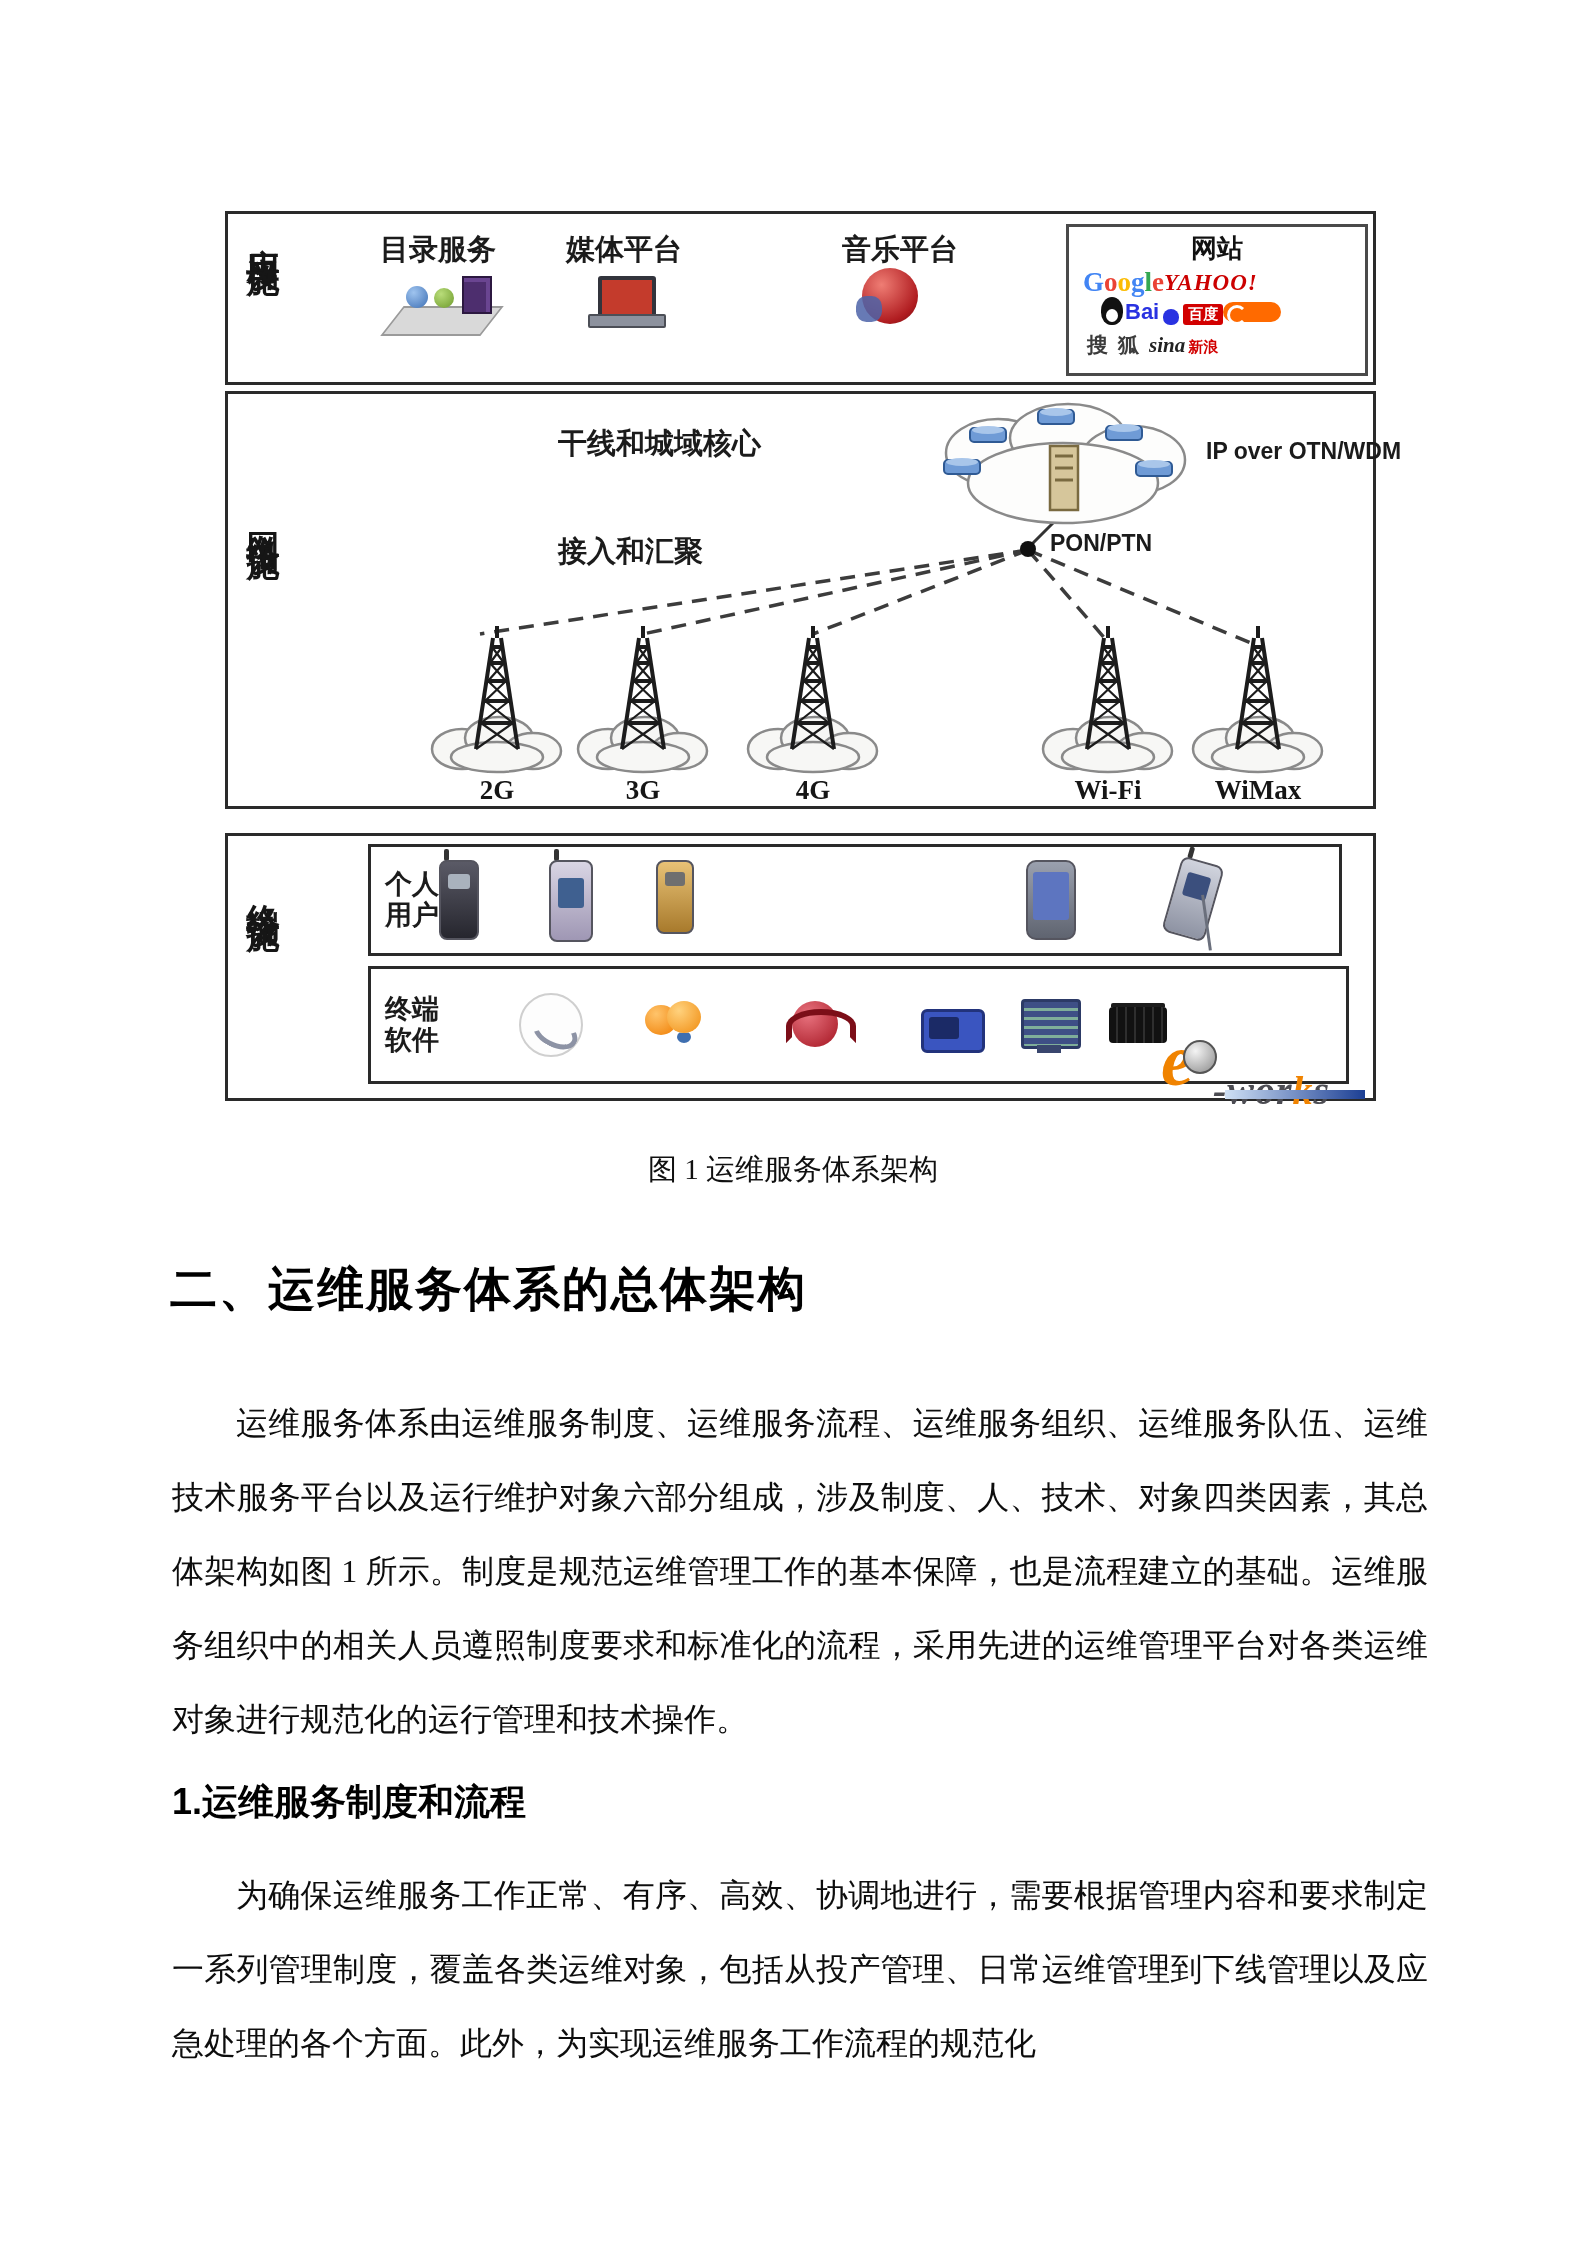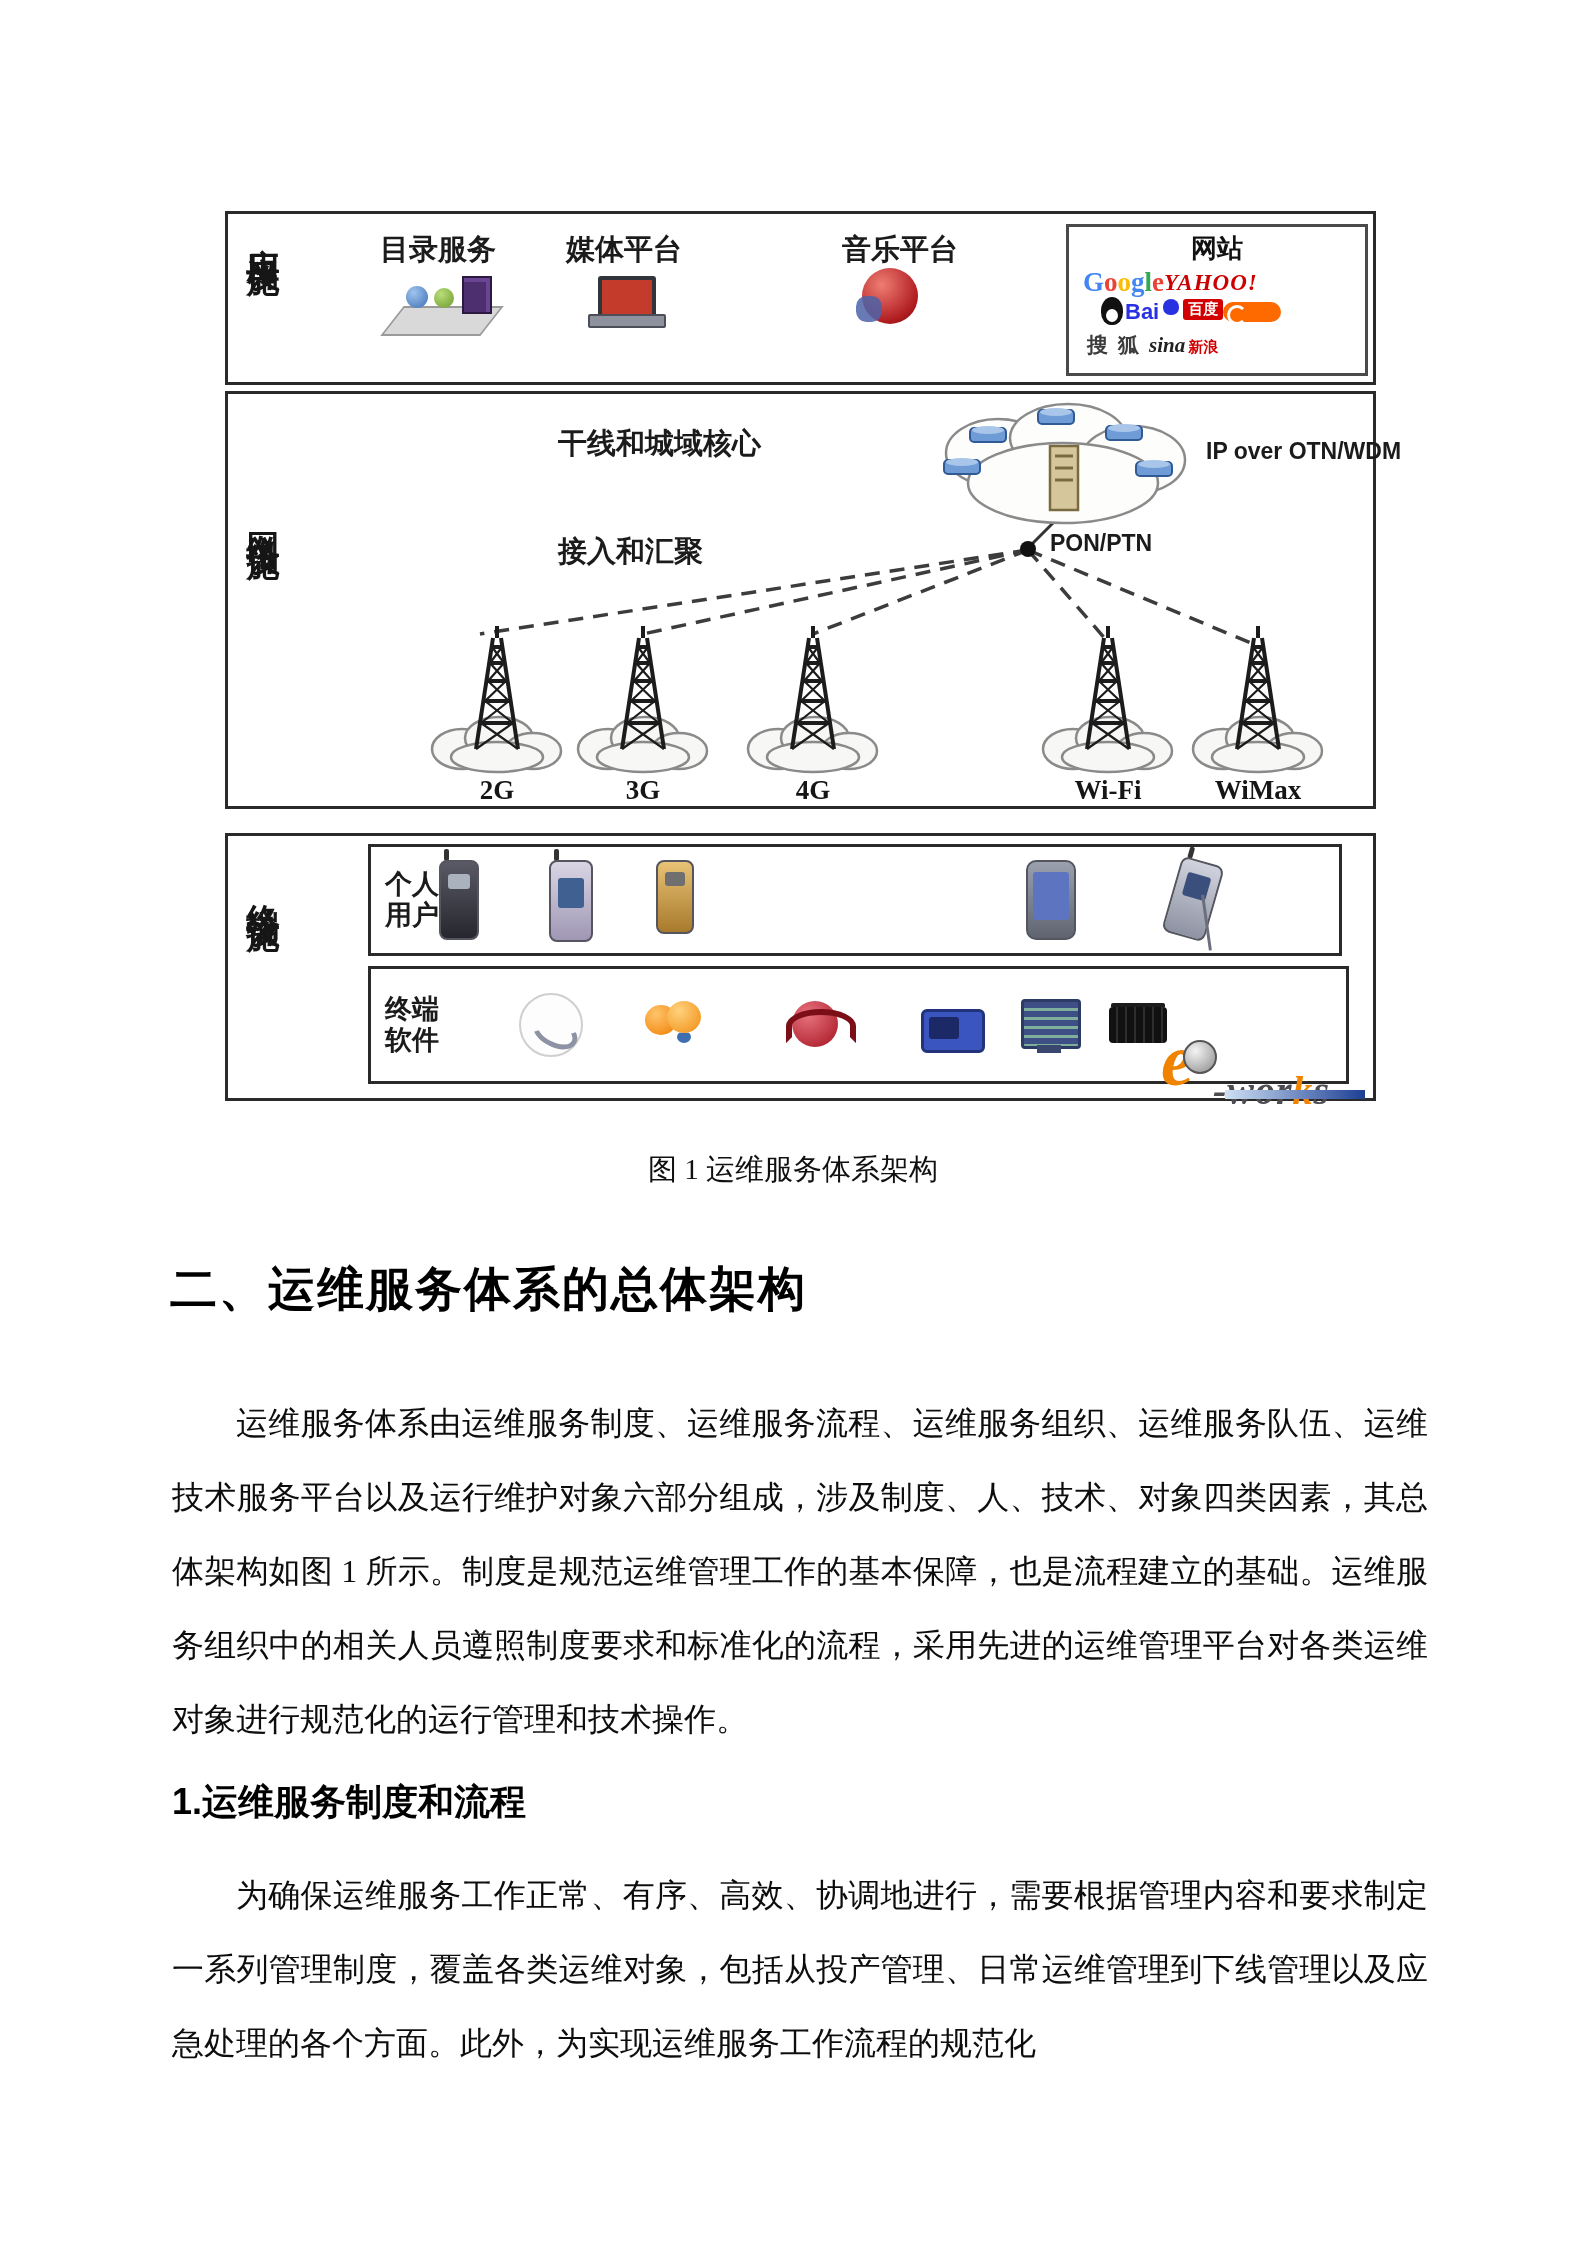--- a/index.html
+++ b/index.html
@@ -40,21 +40,21 @@
   .sites-box{position:absolute;left:838px;top:10px;width:296px;height:146px;border:3px solid #4a4a4a;background:#fff;}
   .sites-title{position:absolute;left:0;top:4px;width:100%;text-align:center;font-family:"Liberation Sans",sans-serif;font-weight:700;font-size:26px;}
   .logo-row{position:absolute;display:flex;align-items:center;}
   .lr1{left:14px;top:40px;}  .lr2{left:30px;top:70px;}  .lr3{left:18px;top:104px;}
   .logo-google span{font:700 27px "Liberation Serif",serif;}
   .g1,.g4{color:#4285f4}.g2,.g6{color:#ea4335}.g3{color:#fbbc05}.g5{color:#34a853}
   .logo-yahoo{font:italic 800 23px "Liberation Serif",serif;color:#cc0000;letter-spacing:1px;}
   .logo-qq{width:26px;height:30px;position:relative;}
   .logo-qq .pg{position:absolute;left:2px;top:0;width:22px;height:28px;background:#111;border-radius:50% 50% 45% 45%;}
   .logo-qq .belly{position:absolute;left:7px;top:12px;width:12px;height:13px;background:#fff;border-radius:50%;}
-  .logo-baidu{display:flex;align-items:flex-start;gap:4px;}
+  .logo-baidu{display:flex;align-items:flex-end;gap:4px;}
   .logo-baidu .bd-latin{font:800 22px "Liberation Sans",sans-serif;color:#2932e1;}
   .logo-baidu .paw{width:16px;height:16px;border-radius:50% 50% 45% 45%;background:#2932e1;}
   .logo-baidu .bd-cn{font:700 15px "Liberation Sans",sans-serif;color:#fff;background:#d20000;padding:1px 5px;border-radius:3px;}
   .logo-ali{width:58px;height:20px;border-radius:10px;background:#ff6a00;position:relative;}
   .logo-ali::before{content:"";position:absolute;left:4px;top:3px;width:14px;height:14px;border:3px solid #fff;border-radius:50%;border-right-color:transparent;}
   .logo-sohu{font:700 21px "Liberation Sans",sans-serif;color:#3c3c3c;letter-spacing:10px;}
   .logo-sina{font:italic 800 21px "Liberation Serif",serif;color:#222;}
   .logo-sina em{font-style:normal;color:#d20000;font-size:15px;margin-left:3px;}
   
   .net-lines{position:absolute;left:0;top:0;width:1145px;height:412px;z-index:1;}

